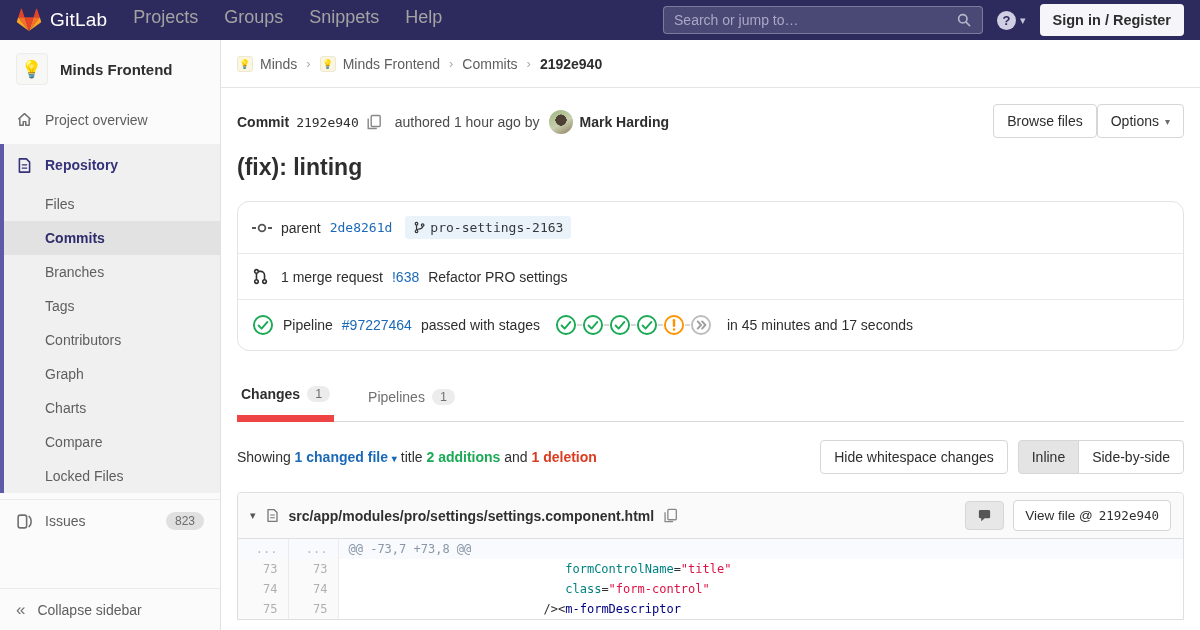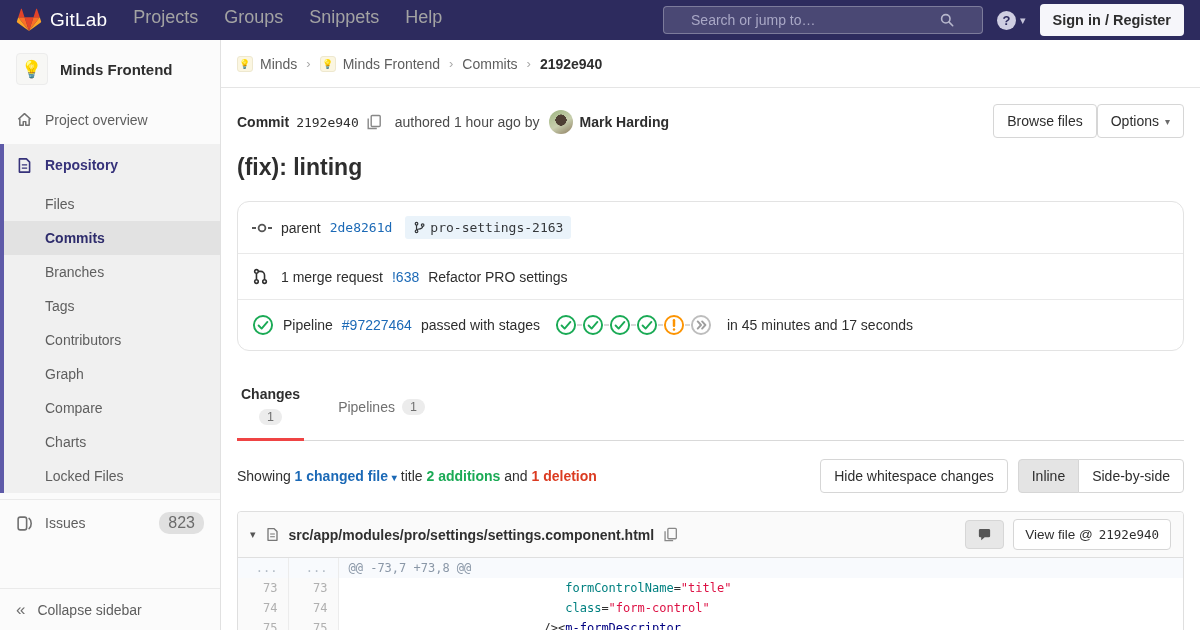--- a/index.html
+++ b/index.html
@@ -10,21 +10,21 @@
   .navbar { height:40px; background:#2d2b5e; display:flex; align-items:center;
     justify-content:space-between; padding:0 16px; }
   .nav-left { display:flex; align-items:flex-start; gap:8px; }
   .brand { display:flex; align-items:center; gap:8px; margin-right:18px; cursor:pointer; }
   .brand-text { color:#fff; font-size:19px; font-weight:500; letter-spacing:.2px; }
   .nav-links { display:flex; align-items:center; gap:26px; }
   .nav-link { color:#a3a3a3; font-size:18px; cursor:pointer; }
   .nav-right { display:flex; align-items:center; gap:14px; }
   .search-box { width:320px; height:28px; background:rgba(255,255,255,.14);
     border:1px solid rgba(255,255,255,.28); border-radius:4px; display:flex;
-    align-items:center; padding:0 27px; }
+    align-items:center; padding:0 10px; }
   .search-box input { flex:1; background:transparent; border:none; outline:none;
     color:#e8e8f4; font-size:14px; font-family:"Liberation Sans",sans-serif; }
   .search-box input::placeholder { color:#a9a8c6; }
   .help-menu { display:flex; align-items:center; gap:4px; cursor:pointer; }
   .help-circle { width:19px; height:19px; border-radius:50%; background:#cfcee2;
     color:#2d2b5e; font-weight:700; font-size:13px; display:flex; align-items:center;
     justify-content:center; }
   .help-chev { color:#c4c3d9; font-size:11px; }
   .signin-btn { background:#f6f6fa; color:#2e2e2e; font-weight:700; font-size:14.5px;
     border:none; border-radius:4px; padding:8px 13px; cursor:pointer;
@@ -47,21 +47,21 @@
   .side-item .sicon { width:17px; color:#707070; display:flex; }
   .repo-section { background:#f0f0f0; border-left:4px solid #5e5aa8; margin-top:4px; }
   .repo-section .section-head { display:flex; align-items:flex-start; gap:12px;
     padding:13px 16px 13px 12px; color:#36327a; font-weight:700; cursor:pointer; }
   .repo-section .section-head .sicon { color:#36327a; width:17px; display:flex; }
   .sub-item { padding:9px 16px 9px 41px; color:#5e5e5e; font-size:14px; cursor:pointer; }
   .sub-item.active { background:#e2e2e2; color:#2e2c6c; font-weight:700; }
   .issues-row { border-top:1px solid #eaeaea; margin-top:6px; display:flex;
     align-items:center; gap:12px; padding:12px 16px; color:#5e5e5e; cursor:pointer; }
   .issues-row .sicon { width:17px; color:#707070; display:flex; }
-  .count-badge { margin-left:auto; background:#e0e0e0; color:#6b6b6b; font-size:16px;
+  .count-badge { margin-left:auto; background:#e0e0e0; color:#6b6b6b; font-size:12px;
     border-radius:10px; padding:2px 9px; }
   .collapse-row { margin-top:auto; border-top:1px solid #eaeaea; display:flex;
     align-items:center; gap:12px; padding:12px 16px; color:#5e5e5e; cursor:pointer; }
   .collapse-icon { font-size:17px; color:#707070; line-height:1; }
 
   
   .breadcrumb { height:48px; border-bottom:1px solid #e5e5e5; display:flex;
     align-items:center; gap:9px; padding:0 16px; font-size:14px; color:#5e5e5e; }
   .crumb { display:flex; align-items:center; gap:7px; cursor:pointer; }
   .crumb-avatar { width:16px; height:16px; border-radius:3px; background:#fbf6e1;
@@ -103,22 +103,22 @@
     border-radius:3px; padding:4px 8px; font-family:"DejaVu Sans Mono",monospace;
     font-size:13px; color:#35383b; cursor:pointer; margin-left:4px; }
   .stage-icon { width:22px; height:22px; display:flex; flex-shrink:0; }
   .stages { display:flex; align-items:center; margin:0 6px; }
   .conn { width:5px; height:2px; background:#d8d8d8; }
 
   
   .tabs { margin-top:24px; border-bottom:1px solid #d9d9d9; display:flex; gap:30px; }
   .tab { display:flex; align-items:center; gap:7px; padding:11px 4px 13px; cursor:pointer;
     color:#707070; }
-  .tab.active { color:#2e2e2e; font-weight:700; border-bottom:3px solid #ef4444;
-    margin-bottom:-1px;flex-direction:column; }
+  .tab.active { color:#2e2e2e; font-weight:700; border-bottom:7px solid #ef4444;
+    margin-bottom:-1px; }
   .tab-badge { background:#ececec; color:#707070; font-size:12.5px; font-weight:400;
     border-radius:10px; padding:1px 8px; }
 
   
   .diff-controls { margin:18px 0; display:flex; align-items:center;
     justify-content:space-between; }
   .summary { color:#303030; }
   .summary .b { font-weight:700; }
   .green { color:#1aaa55; }
   .red { color:#db3b21; }
@@ -223,22 +223,22 @@
           </svg>
         </span>
         <span>Repository</span>
       </div>
       <div class="sub-item">Files</div>
       <div class="sub-item active">Commits</div>
       <div class="sub-item">Branches</div>
       <div class="sub-item">Tags</div>
       <div class="sub-item">Contributors</div>
       <div class="sub-item">Graph</div>
+      <div class="sub-item">Charts</div>
       <div class="sub-item">Compare</div>
-      <div class="sub-item">Charts</div>
       <div class="sub-item">Locked Files</div>
     </div>
 
     <div class="issues-row">
       <span class="sicon">
         <svg width="17" height="17" viewBox="0 0 16 16" fill="none" stroke="currentColor" stroke-width="1.5">
           <rect x="2" y="2" width="8" height="12" rx="2"></rect>
           <path d="M12.3 3.2c1.4 1 2 2.4 2 4.8s-.6 3.8-2 4.8" stroke-linecap="round"></path>
         </svg>
       </span>

